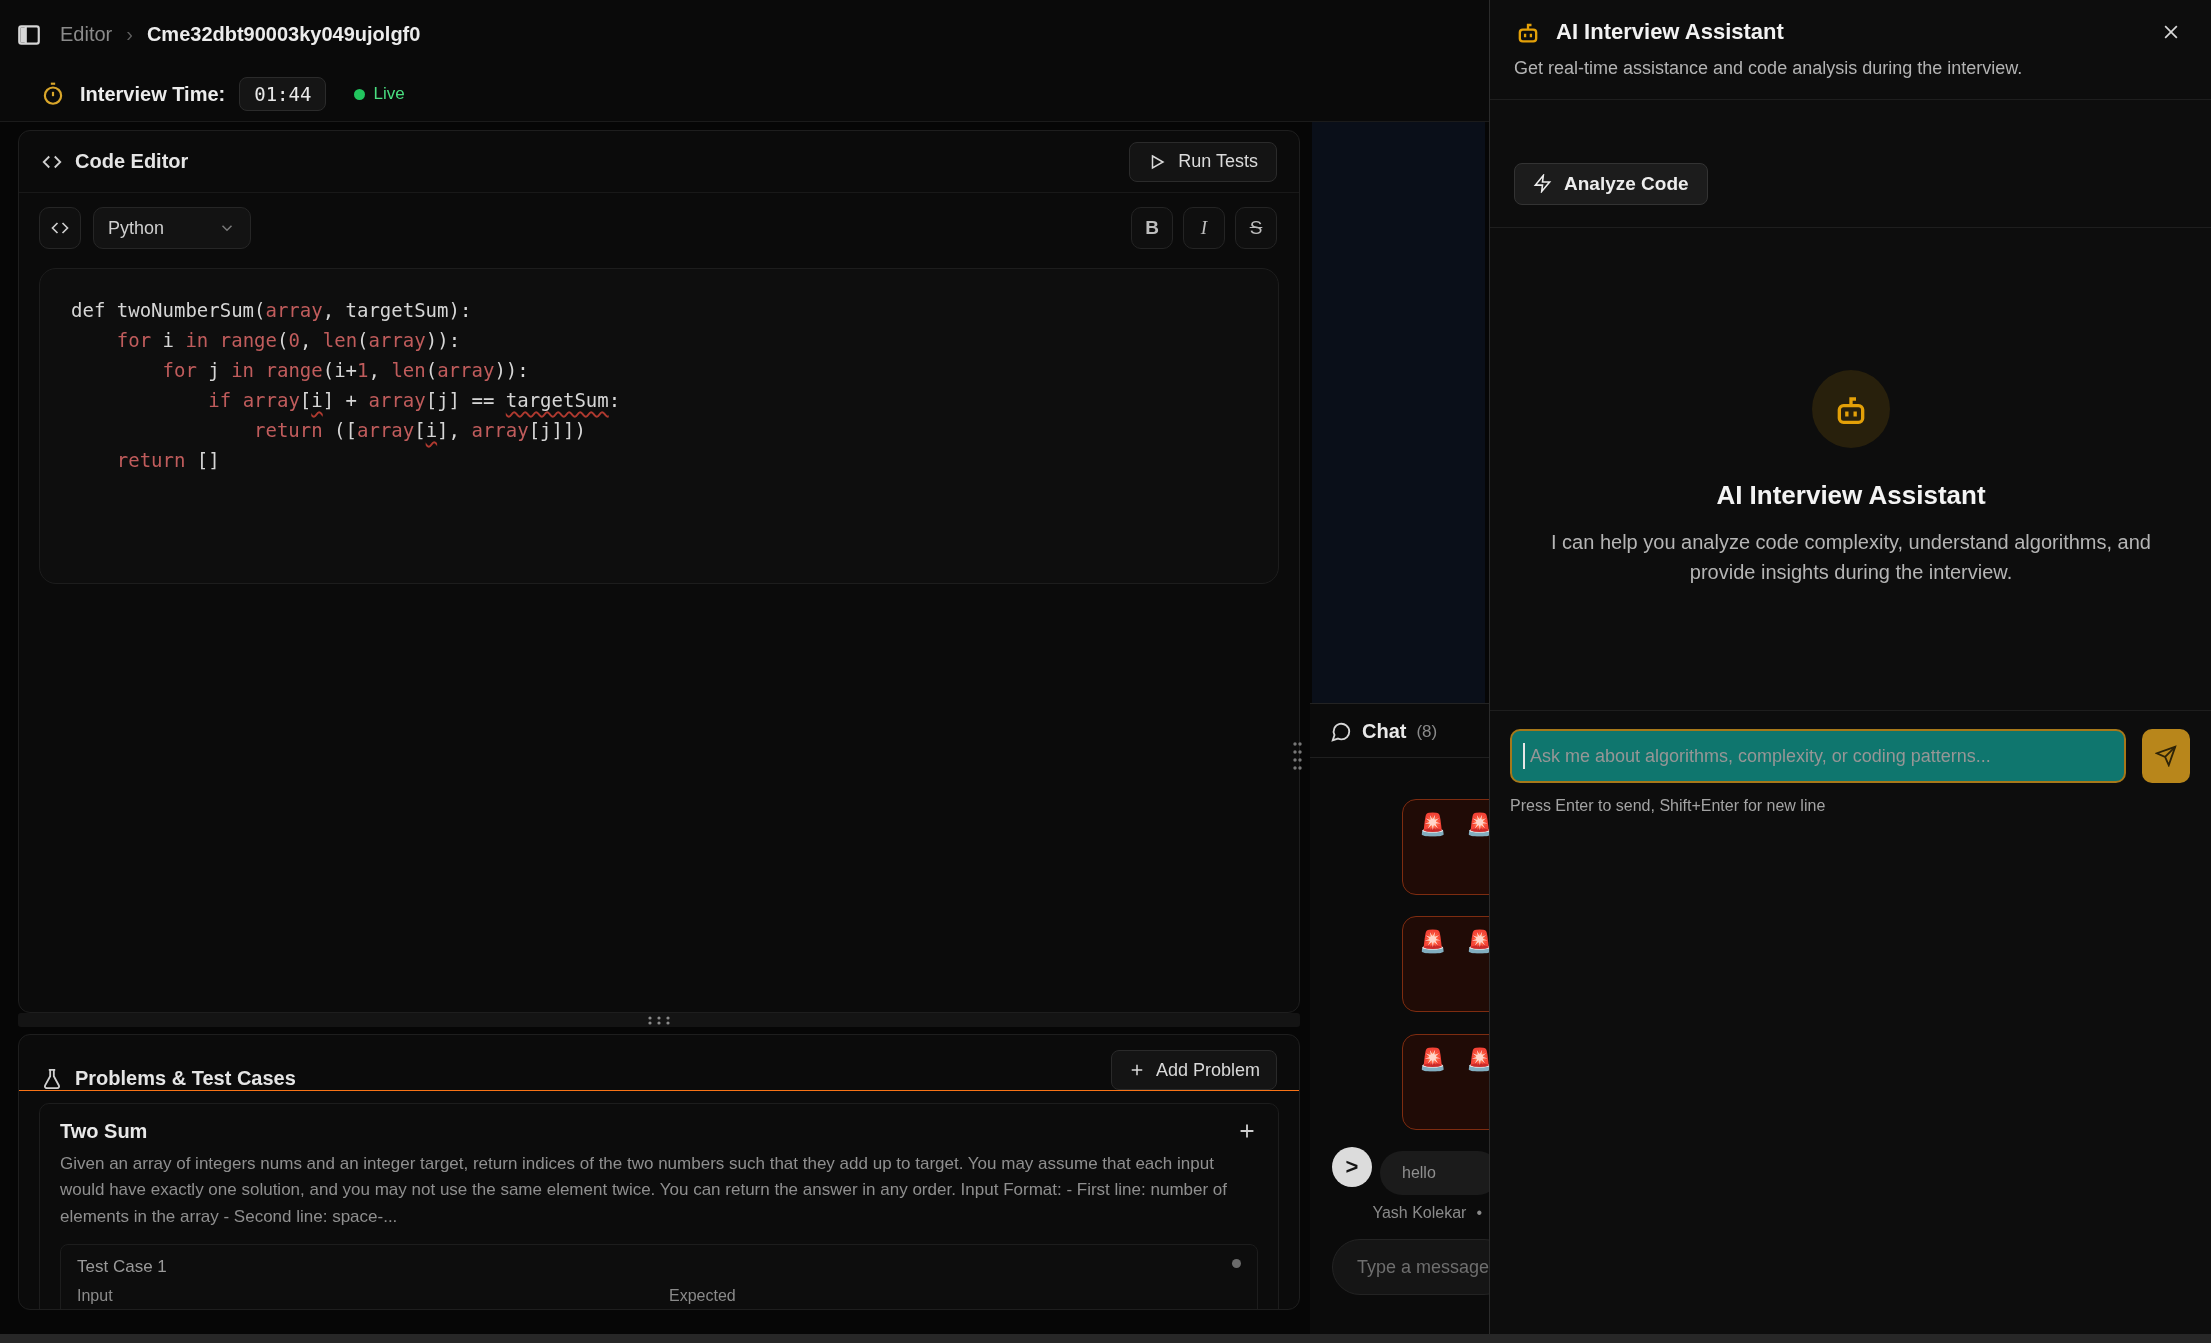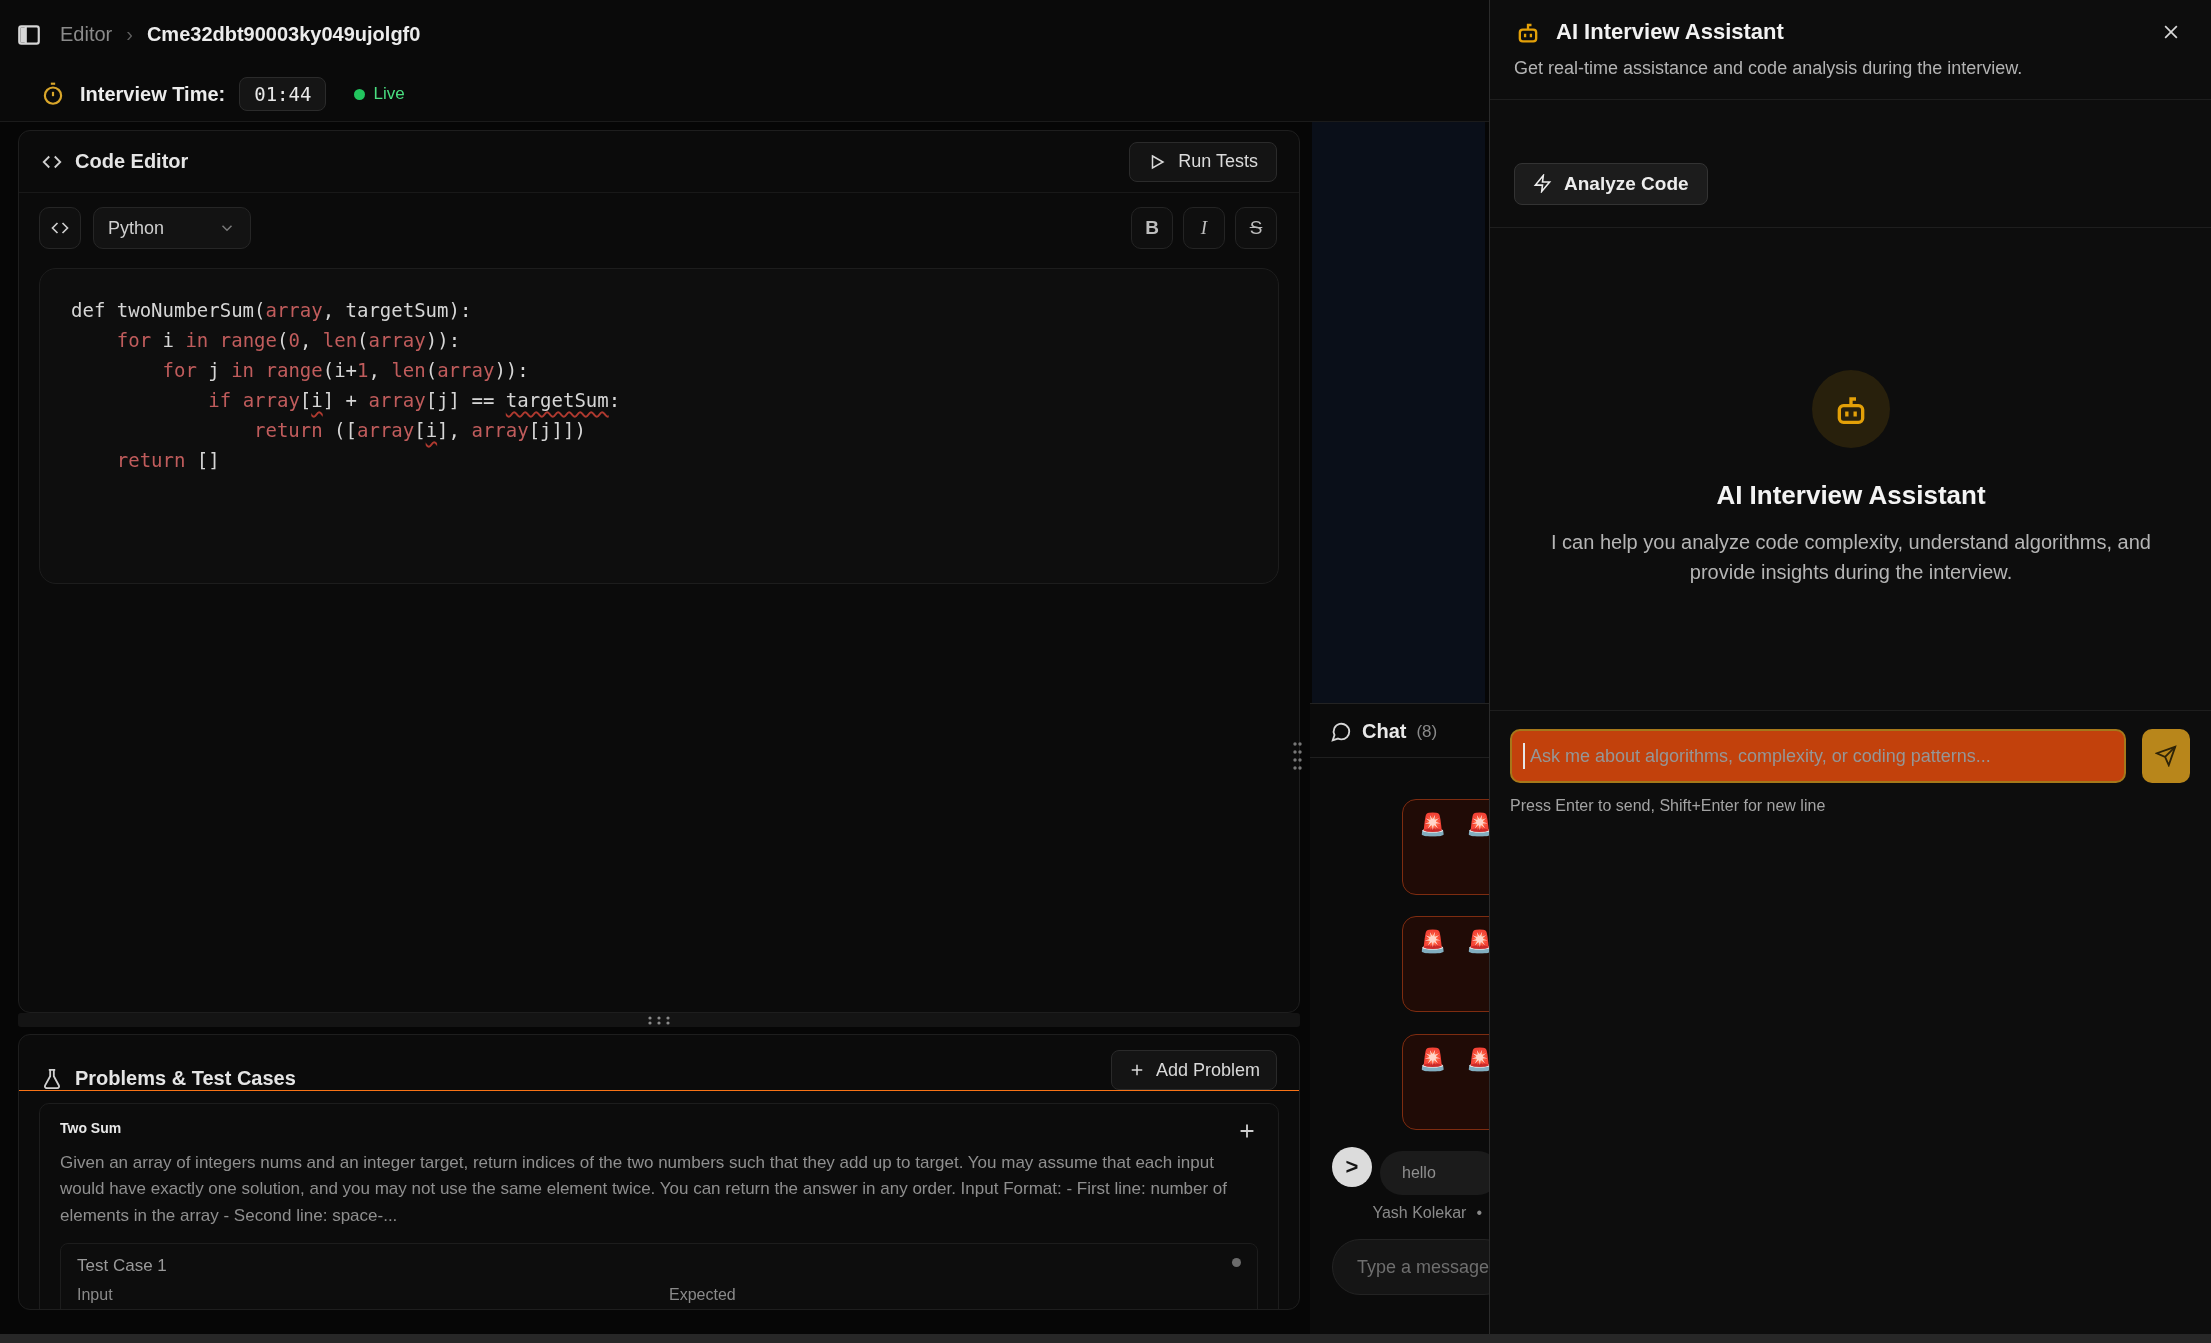--- a/index.html
+++ b/index.html
@@ -46,21 +46,21 @@
   
   .h-resizer { position:absolute; left:18px; top:1013px; width:1282px; height:14px; background:#141414; border-radius:3px; display:flex; align-items:center; justify-content:center; cursor:row-resize; color:#8a8a8a; }
 
   
   .problems-panel { position:absolute; left:18px; top:1034px; width:1282px; height:276px; background:#0b0b0b; border:1px solid #1e1e1e; border-radius:12px; overflow:hidden; }
   .problems-header { height:56px; border-bottom:1px solid #f97316; display:flex; align-items:flex-end; padding:0 22px; }
   .problems-title { display:flex; align-items:center; gap:12px; font-size:20px; font-weight:700; color:#e5e5e5; }
   .add-problem-btn { margin-left:auto; display:flex; align-items:center; gap:10px; background:#141414; border:1px solid #2a2a2a; border-radius:8px; height:40px; padding:0 16px; font-size:18px; color:#dadada; cursor:pointer; }
   .problem-card { position:absolute; left:20px; right:20px; top:68px; border:1px solid #1d1d1d; border-radius:10px; background:#0c0c0c; padding:16px 20px; }
   .problem-title-row { display:flex; align-items:flex-start; }
-  .problem-title { font-size:14px; font-weight:700; color:#e8e8e8;text-align:right; }
+  .problem-title { font-size:20px; font-weight:700; color:#e8e8e8;text-align:right; }
   .problem-add { margin-left:auto; color:#cfcfcf; cursor:pointer; }
   .problem-desc { margin-top:8px; font-size:17px; line-height:1.55; color:#8f8f8f; }
   .testcase-box { margin-top:14px; border:1px solid #1d1d1d; border-radius:8px; background:#0d0d0d; padding:12px 16px; position:relative; }
   .testcase-title { font-size:17px; color:#9a9a9a; }
   .testcase-dot { position:absolute; right:16px; top:14px; width:9px; height:9px; border-radius:50%; background:#6b6b6b; }
   .tc-grid { display:grid; grid-template-columns:1fr 1fr; column-gap:20px; margin-top:10px; }
   .tc-label { font-size:16px; color:#8a8a8a; margin-bottom:8px; }
 
   
   .video-area { position:absolute; left:1312px; top:122px; width:173px; height:581px; background:#0a0f19; }
@@ -85,21 +85,21 @@
   .ai-close { position:absolute; right:24px; top:16px; width:32px; height:32px; display:flex; align-items:center; justify-content:center; color:#d9d9d9; cursor:pointer; }
   .ai-subtitle { margin-top:12px; font-size:18px; color:#b3b3b3; }
   .ai-toolbar { height:128px; border-bottom:1px solid #1e1e1e; display:flex; align-items:center; padding:40px 24px 0 24px; }
   .analyze-btn { display:flex; align-items:center; gap:12px; background:#1c1c1c; border:1px solid #333; border-radius:8px; height:42px; padding:0 18px; font-size:19px; font-weight:600; color:#ededed; cursor:pointer; }
   .ai-empty { position:absolute; left:0; top:370px; width:722px; display:flex; flex-direction:column; align-items:center; text-align:center; }
   .ai-bot-circle { width:78px; height:78px; border-radius:50%; background:rgba(227,160,8,0.13); display:flex; align-items:center; justify-content:center; color:#e3a008; }
   .ai-empty-title { margin-top:32px; font-size:26px; font-weight:700; color:#f3f3f3; }
   .ai-empty-desc { margin-top:16px; width:640px; font-size:20px; line-height:1.5; color:#b5b5b5; }
   .ai-input-section { position:absolute; left:0; top:710px; width:722px; border-top:1px solid #1e1e1e; }
   .ai-input-wrap { position:absolute; left:20px; top:18px; width:616px; height:54px; }
-  .ai-input { width:100%; height:100%; background:#c2410c; border:2px solid #a6781a; border-radius:10px; padding:0 14px 0 18px; font-size:18px; color:#e0e0e0; }
+  .ai-input { width:100%; height:100%; background:#0f766e; border:2px solid #a6781a; border-radius:10px; padding:0 14px 0 18px; font-size:18px; color:#e0e0e0; }
   .ai-input::placeholder { color:#969696; }
   .caret-bar { position:absolute; left:13px; top:14px; width:2px; height:26px; background:#e6e6e6; }
   .ai-send-btn { position:absolute; left:652px; top:18px; width:48px; height:54px; background:#b8861b; border:none; border-radius:10px; display:flex; align-items:center; justify-content:center; color:#2e2307; cursor:pointer; }
   .ai-hint { position:absolute; left:20px; top:86px; font-size:16px; color:#a3a3a3; }
 
   .bottom-strip { position:absolute; left:0; bottom:0; width:2211px; height:9px; background:#272727; z-index:60; }
 
   svg { display:block; }
 </style>
 </head>

